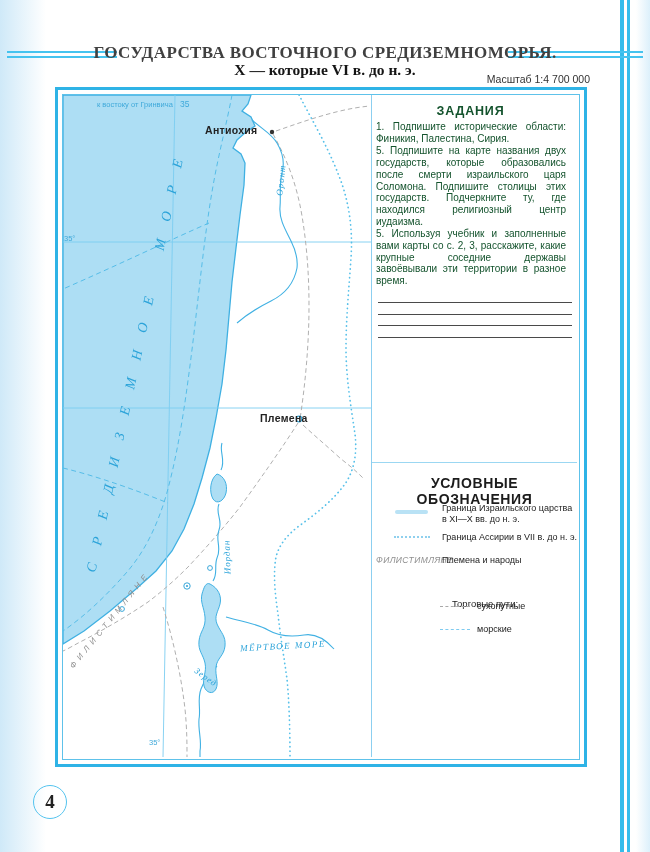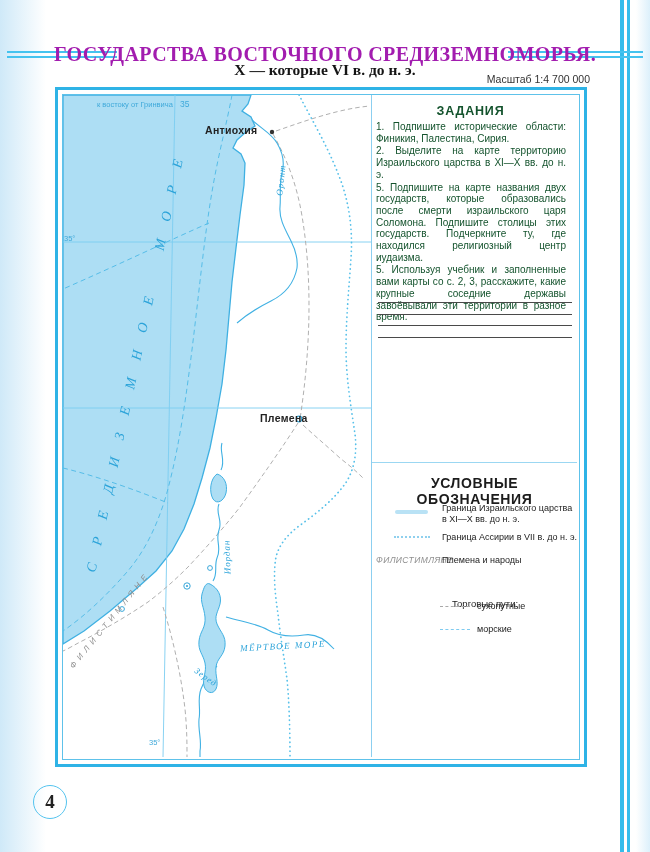--- a/index.html
+++ b/index.html
@@ -12,21 +12,21 @@
      background:linear-gradient(to right,#cfe9f8,rgba(255,255,255,0));}
   .edge-right-wash{left:636px;top:0;width:14px;height:852px;
      background:linear-gradient(to left,#dcf0fb,rgba(255,255,255,0));}
   .stripe{top:0;height:852px;background:#35bceb;}
   .stripe1{left:620px;width:4px;}
   .stripe2{left:627px;width:3px;}
 
   
   .hline{height:2px;background:#45c3ef;}
   .title1{left:0;top:43px;width:650px;text-align:center;
-     font-family:"Liberation Serif",serif;font-weight:bold;font-size:20px;color:#a21caf;letter-spacing:.4px;}
+     font-family:"Liberation Serif",serif;font-weight:bold;font-size:17px;color:#404040;letter-spacing:.4px;}
   .title2{left:0;top:61px;width:650px;text-align:center;
      font-family:"Liberation Serif",serif;font-weight:bold;font-size:15.5px;color:#151515;}
   .scale{left:388px;top:73px;width:202px;text-align:right;font-size:10.5px;color:#333;}
 
   
   .frame{left:55px;top:87px;width:526px;height:674px;border:3.5px solid #2fb3e6;}
   .frame-inner{left:62px;top:94px;width:516px;height:664px;border:1px solid #5ec2ea;}
 
   .vdivider{left:371px;top:95px;width:1px;height:662px;background:#8ccff0;}
   .hdivider{left:372px;top:462px;width:205px;height:1px;background:#9bd7f2;}
@@ -169,21 +169,20 @@
   <div class="maplabel water river-name" style="left:164px;top:462px;transform:translate(-50%,-50%) rotate(-92deg);">Иордан</div>
   <div class="maplabel water river-name" style="left:143px;top:582px;transform:translate(-50%,-50%) rotate(36deg);font-size:8.5px;">Зеред</div>
 
   <div class="maplabel city" style="left:142px;top:29px;">Антиохия</div>
   <div class="maplabel city" style="left:197px;top:317px;">Племена</div>
 </div>
 
 <div class="abs tasks">
   <div class="tasks-title">ЗАДАНИЯ</div>
   <p>1. Подпишите исторические области: Финикия, Палестина, Сирия.</p>
-  <p>2. Выделите на карте территорию Израильского царства в XI—X вв. до н. э.</p>
   <p>5. Подпишите на карте названия двух государств, которые образовались после смерти израильского царя Соломона. Подпишите столицы этих государств. Подчеркните ту, где находился религиозный центр иудаизма.</p>
   <p>5. Используя учебник и заполненные вами карты со с. 2, 3, расскажите, какие крупные соседние державы завоёвывали эти территории в разное время.</p>
   <div class="wlines">
     <div class="wline"></div>
     <div class="wline"></div>
     <div class="wline"></div>
     <div class="wline"></div>
   </div>
 </div>
 

